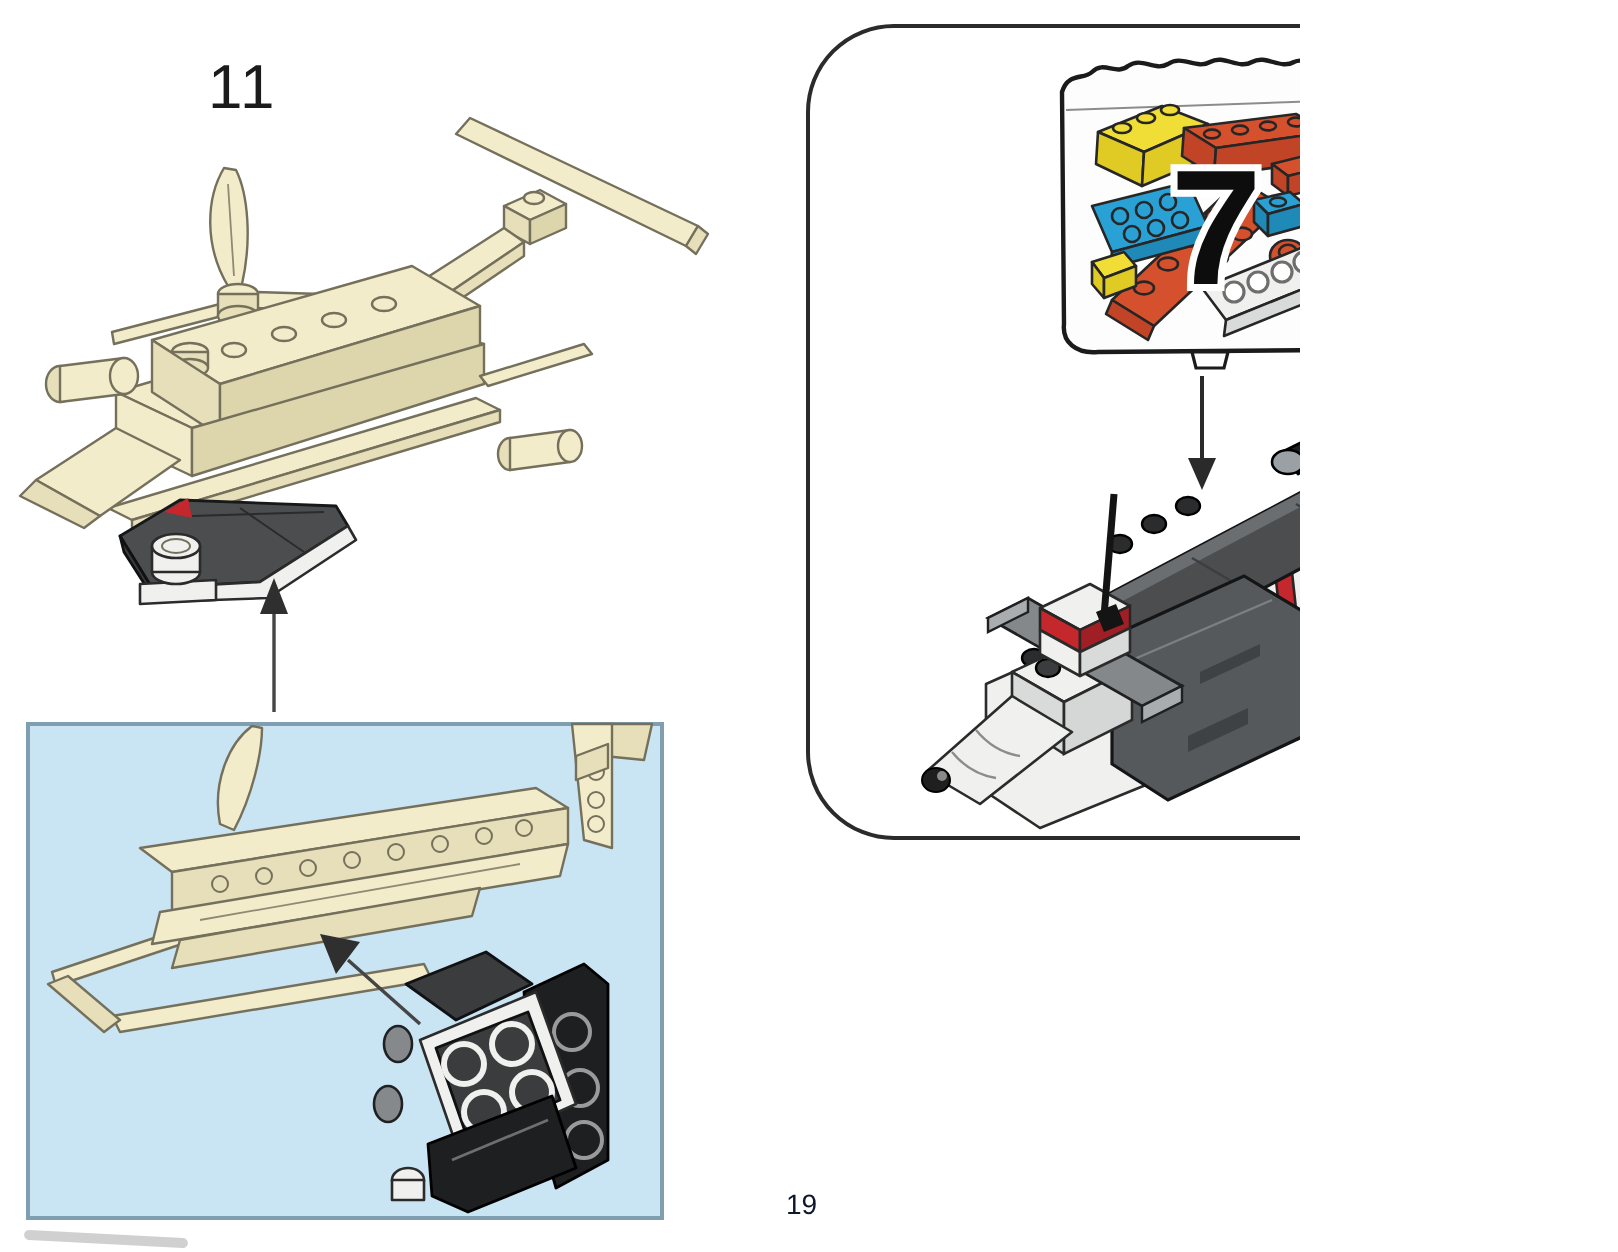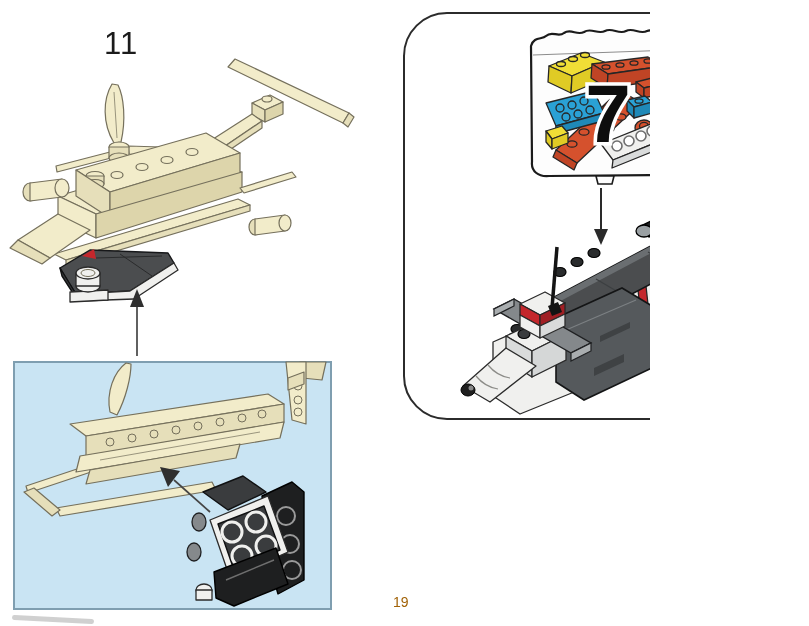--- a/index.html
+++ b/index.html
@@ -5,21 +5,21 @@
   html,body{margin:0;padding:0;background:#ffffff;}
   .page{
     position:relative;width:650px;height:626px;background:#fff;overflow:hidden;
     font-family:"Liberation Sans",sans-serif;
   }
   .step-number{
     position:absolute;left:104px;top:26px;font-size:31px;color:#1b1b1b;
     letter-spacing:1px;
   }
   .page-number{
-    position:absolute;left:393px;top:594px;font-size:14px;color:#a16207;
+    position:absolute;left:393px;top:594px;font-size:14px;color:#0f172a;
   }
   .inset-box{
     position:absolute;left:13px;top:361px;width:319px;height:249px;
     background:var(--inset-background);border:2px solid var(--inset-border);
     box-sizing:border-box;
   }
   .callout-box{
     position:absolute;left:403px;top:12px;width:392px;height:408px;
     border:2.5px solid var(--callout-border);border-radius:44px;background:#fff;
     box-sizing:border-box;

